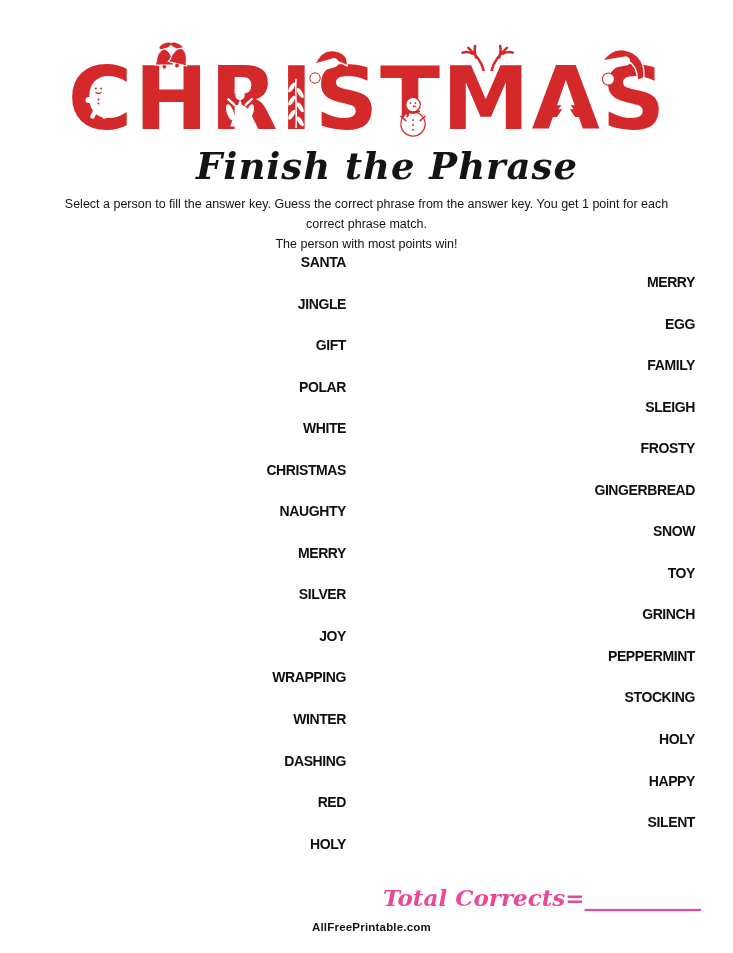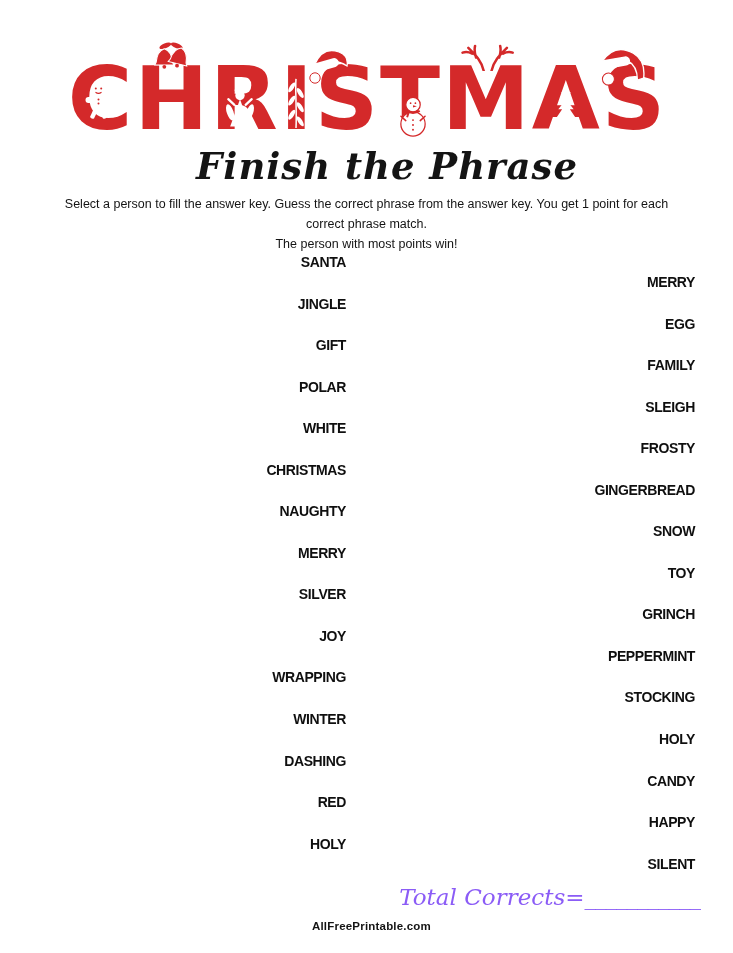--- a/index.html
+++ b/index.html
@@ -63,21 +63,21 @@
   }
   .col-left  .word{width:93px;}
   .col-right .word{width:106px;margin-top:20px;}
   .blank{flex:1;margin-left:9px;border-bottom:1.3px solid var(--line);height:0;}
 
   
   .total-row{
     display:flex;justify-content:flex-end;align-items:baseline;
     margin:6px 33px 0 0;
     font-family:"DejaVu Serif","Liberation Serif",serif;
-    font-style:italic;font-weight:normal;font-size:23px;color:#8b5cf6;
+    font-style:italic;font-weight:bold;font-size:23px;color:#ec4899;
   }
   .total-blank{letter-spacing:-1px;}
   .site{
     margin-top:10px;text-align:center;font-size:11.5px;font-weight:bold;
     letter-spacing:0.2px;color:#141414;padding-left:10px;
   }
 </style>
 </head>
 <body>
 
@@ -310,24 +310,20 @@
         </div>
         <div class="row">
           <span class="word">STOCKING</span>
           <span class="blank"></span>
         </div>
         <div class="row">
           <span class="word">HOLY</span>
           <span class="blank"></span>
         </div>
         <div class="row">
-          <span class="word">CANDY</span>
-          <span class="blank"></span>
-        </div>
-        <div class="row">
           <span class="word">HAPPY</span>
           <span class="blank"></span>
         </div>
         <div class="row">
           <span class="word">SILENT</span>
           <span class="blank"></span>
         </div>
       </div>
   </main>
 

